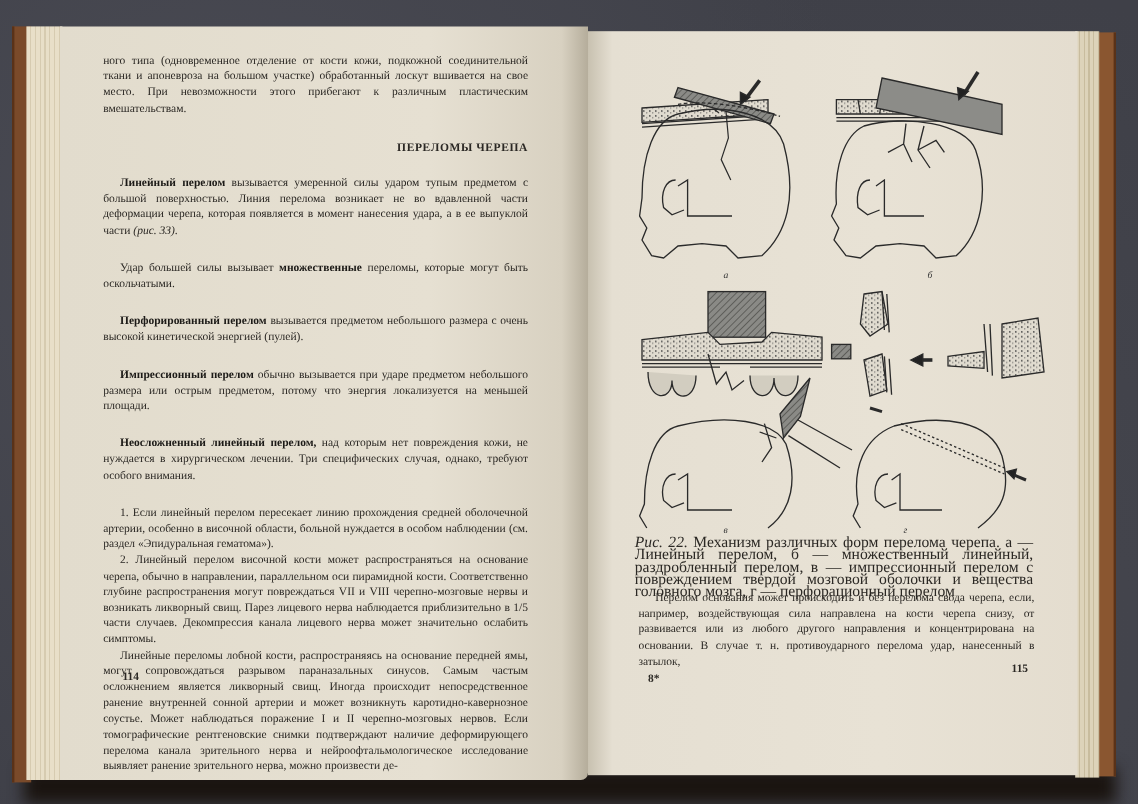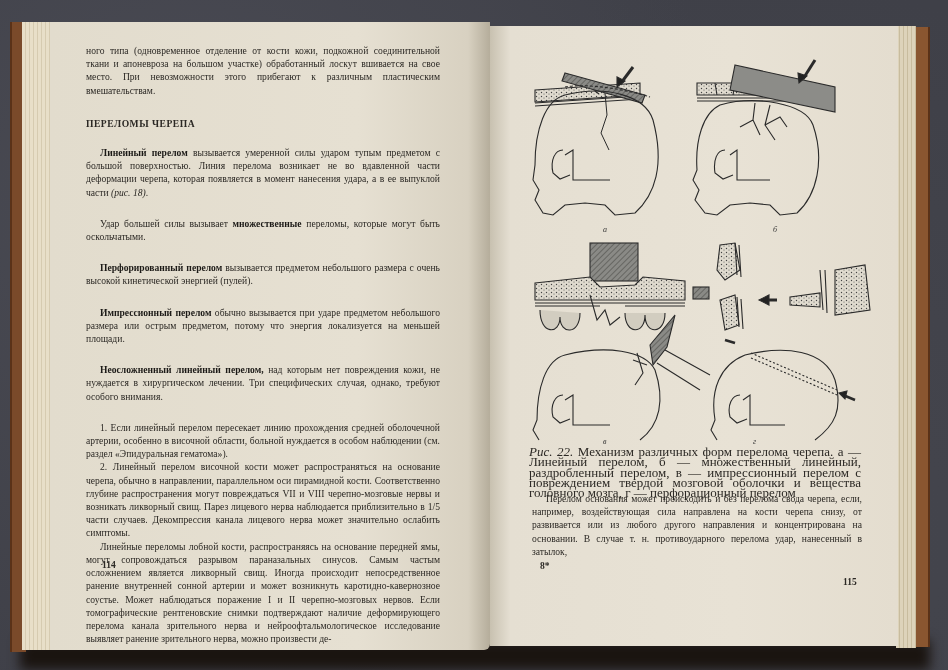--- a/index.html
+++ b/index.html
@@ -29,26 +29,26 @@
     left: 490px; width: 408px; height: 620px; top: 26px;
     background: linear-gradient(90deg, #c8c1b0 0%, #e5dfd2 5%, #e8e2d5 60%, #e4ddcf 100%);
   }
   .text {
     position: absolute; color: #2b2824; font-size: 9.6px; line-height: 13.2px; text-align: justify;
   }
   .left-text { left: 86px; top: 44px; width: 354px; }
   .left-text p { margin: 0; text-indent: 14px; }
   .left-text p.noindent { text-indent: 0; }
   .left-text p.gap { margin-top: 18px; }
-  .heading { text-align: left; font-weight: bold; letter-spacing: 0.5px; margin: 20px 0 16px 0 !important; text-indent: 0 !important; font-size: 9.6px; }
+  .heading { text-align: right; font-weight: bold; letter-spacing: 0.5px; margin: 20px 0 16px 0 !important; text-indent: 0 !important; font-size: 9.6px; }
   b { font-weight: bold; color: #1c1a17; }
   i { font-style: italic; }
   .pagenum { position: absolute; font-size: 9.5px; color: #2b2824; font-weight: bold; }
   .pn-left { left: 102px; top: 560px; }
-  .pn-right { left: 843px; top: 553px; margin-top: 24px; }
+  .pn-right { left: 843px; top: 553px; }
   .signature { left: 540px; top: 561px; }
   .caption { position: absolute; left: 529px; top: 447px; width: 332px; font-size: 13px; line-height: 10.3px; color: #2b2824; text-align: justify; }
   .right-text { left: 532px; top: 492px; width: 330px; font-size: 9.6px; line-height: 13.2px; }
   .right-text p { margin: 0; text-indent: 14px; }
   .right-text p.noindent { text-indent: 0; }
   .fig { position: absolute; }
   .fig-label { position: absolute; font-size: 8px; color: #333; font-style: italic; }
 </style>
 </head>
 <body>
@@ -59,21 +59,21 @@
 <div class="edges-left"></div>
 <div class="edges-right"></div>
 
 <div class="page page-left"></div>
 <div class="page page-right"></div>
 
 <div class="text left-text">
   <p class="noindent">ного типа (одновременное отделение от кости кожи, подкожной соединительной ткани и апоневроза на большом участке) обработанный лоскут вшивается на свое место. При невозможности этого прибегают к различным пластическим вмешательствам.</p>
   <p class="heading">ПЕРЕЛОМЫ ЧЕРЕПА</p>
 
-  <p><b>Линейный перелом</b><span> вызывается умеренной силы ударом тупым предметом с большой поверхностью. Линия перелома возникает не во вдавленной части деформации черепа, которая появляется в момент нанесения удара, а в ее выпуклой части </span><i>(рис. 18)</i><span>.</span></p>
+  <p><b>Линейный перелом</b><span> вызывается умеренной силы ударом тупым предметом с большой поверхностью. Линия перелома возникает не во вдавленной части деформации черепа, которая появляется в момент нанесения удара, а в ее выпуклой части </span><i>(рис. 33)</i><span>.</span></p>
   <p class="gap"><span>Удар большей силы вызывает </span><b>множественные</b><span> переломы, которые могут быть оскольчатыми.</span></p>
   <p class="gap"><b>Перфорированный перелом</b><span> вызывается предметом небольшого размера с очень высокой кинетической энергией (пулей).</span></p>
   <p class="gap"><b>Импрессионный перелом</b><span> обычно вызывается при ударе предметом небольшого размера или острым предметом, потому что энергия локализуется на меньшей площади.</span></p>
   <p class="gap"><b>Неосложненный линейный перелом,</b><span> над которым нет повреждения кожи, не нуждается в хирургическом лечении. Три специфических случая, однако, требуют особого внимания.</span></p>
   <p class="gap"><span>1. Если линейный перелом пересекает линию прохождения средней оболочечной артерии, особенно в височной области, больной нуждается в особом наблюдении (см. раздел «Эпидуральная гематома»).</span></p>
   <p><span>2. Линейный перелом височной кости может распространяться на основание черепа, обычно в направлении, параллельном оси пирамидной кости. Соответственно глубине распространения могут повреждаться VII и VIII черепно-мозговые нервы и возникать ликворный свищ. Парез лицевого нерва наблюдается приблизительно в 1/5 части случаев. Декомпрессия канала лицевого нерва может значительно ослабить симптомы.</span></p>
   <p><span>Линейные переломы лобной кости, распространяясь на основание передней ямы, могут сопровождаться разрывом параназальных синусов. Самым частым осложнением является ликворный свищ. Иногда происходит непосредственное ранение внутренней сонной артерии и может возникнуть каротидно-кавернозное соустье. Может наблюдаться поражение I и II черепно-мозговых нервов. Если томографические рентгеновские снимки подтверждают наличие деформирующего перелома канала зрительного нерва и нейроофтальмологическое исследование выявляет ранение зрительного нерва, можно произвести де-</span></p>
 </div>
 <div class="pagenum pn-left">114</div>
 

